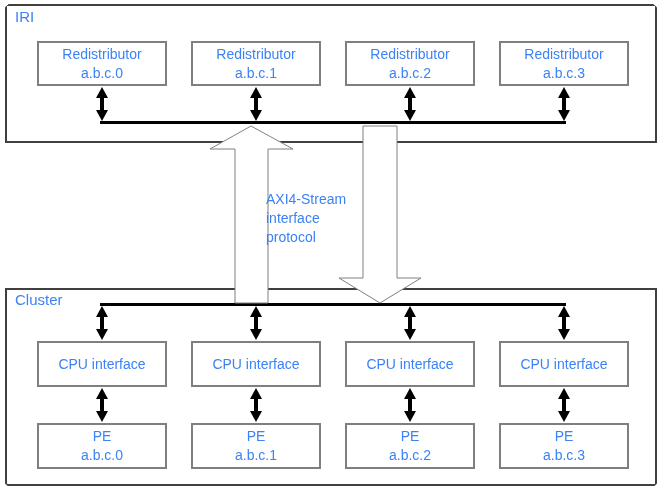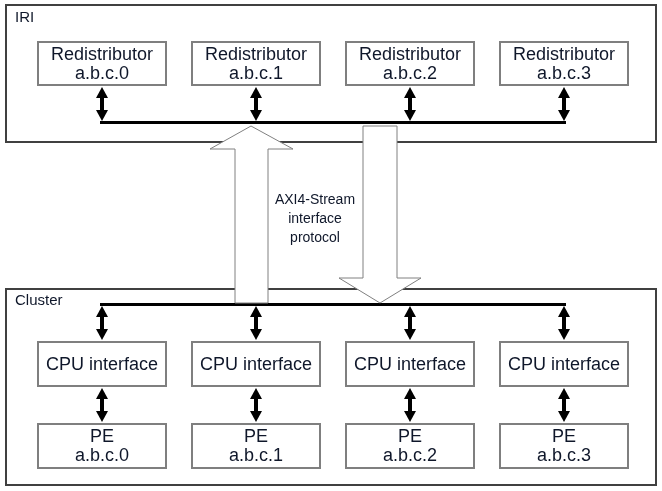--- a/index.html
+++ b/index.html
@@ -1,44 +1,44 @@
 <!DOCTYPE html>
 <html><head>
 <meta charset="utf-8">
 <style>
   html,body { margin:0; padding:0; background:#ffffff; }
   .canvas {
     position:relative; width:662px; height:491px; background:#ffffff;
-    font-family:"Liberation Sans", sans-serif; color:#0f172a; overflow:hidden;
+    font-family:"Liberation Sans", sans-serif; color:#3b82f6; overflow:hidden;border-radius:21px;
   }
   .container-box {
     position:absolute; border:2px solid #404040; background:transparent;
     box-sizing:border-box;
   }
   .container-label {
     position:absolute; font-size:15px; line-height:18px; white-space:nowrap;
   }
   .node-box {
     position:absolute; width:130px; border:2px solid #7f7f7f; background:#ffffff;
     box-sizing:border-box; display:flex; flex-direction:column; align-items:center;
-    justify-content:center; text-align:center; font-size:18px; line-height:19px;
+    justify-content:center; text-align:center; font-size:14px; line-height:19px;
   }
   .node-box span { display:block; white-space:nowrap; }
   .bus {
     position:absolute; height:3px; background:#000000; z-index:2;
   }
   .varrow {
     position:absolute; width:14px; height:34px; z-index:3;
   }
   .varrow svg { display:block; }
   .big-arrows {
     position:absolute; left:0; top:0; z-index:4; pointer-events:none;
   }
   .axi-label {
-    position:absolute; left:266px; top:190px; width:98px; text-align:center;
+    position:absolute; left:266px; top:190px; width:98px; text-align:left;
     font-size:14px; line-height:19px; z-index:5;
   }
 </style>
 </head>
 <body>
 
 <div class="canvas">
 
   <div class="container-box" style="left:5px; top:4px; width:652px; height:139px;"></div>
   <div class="container-label" style="left:15px; top:8px;">IRI</div>

